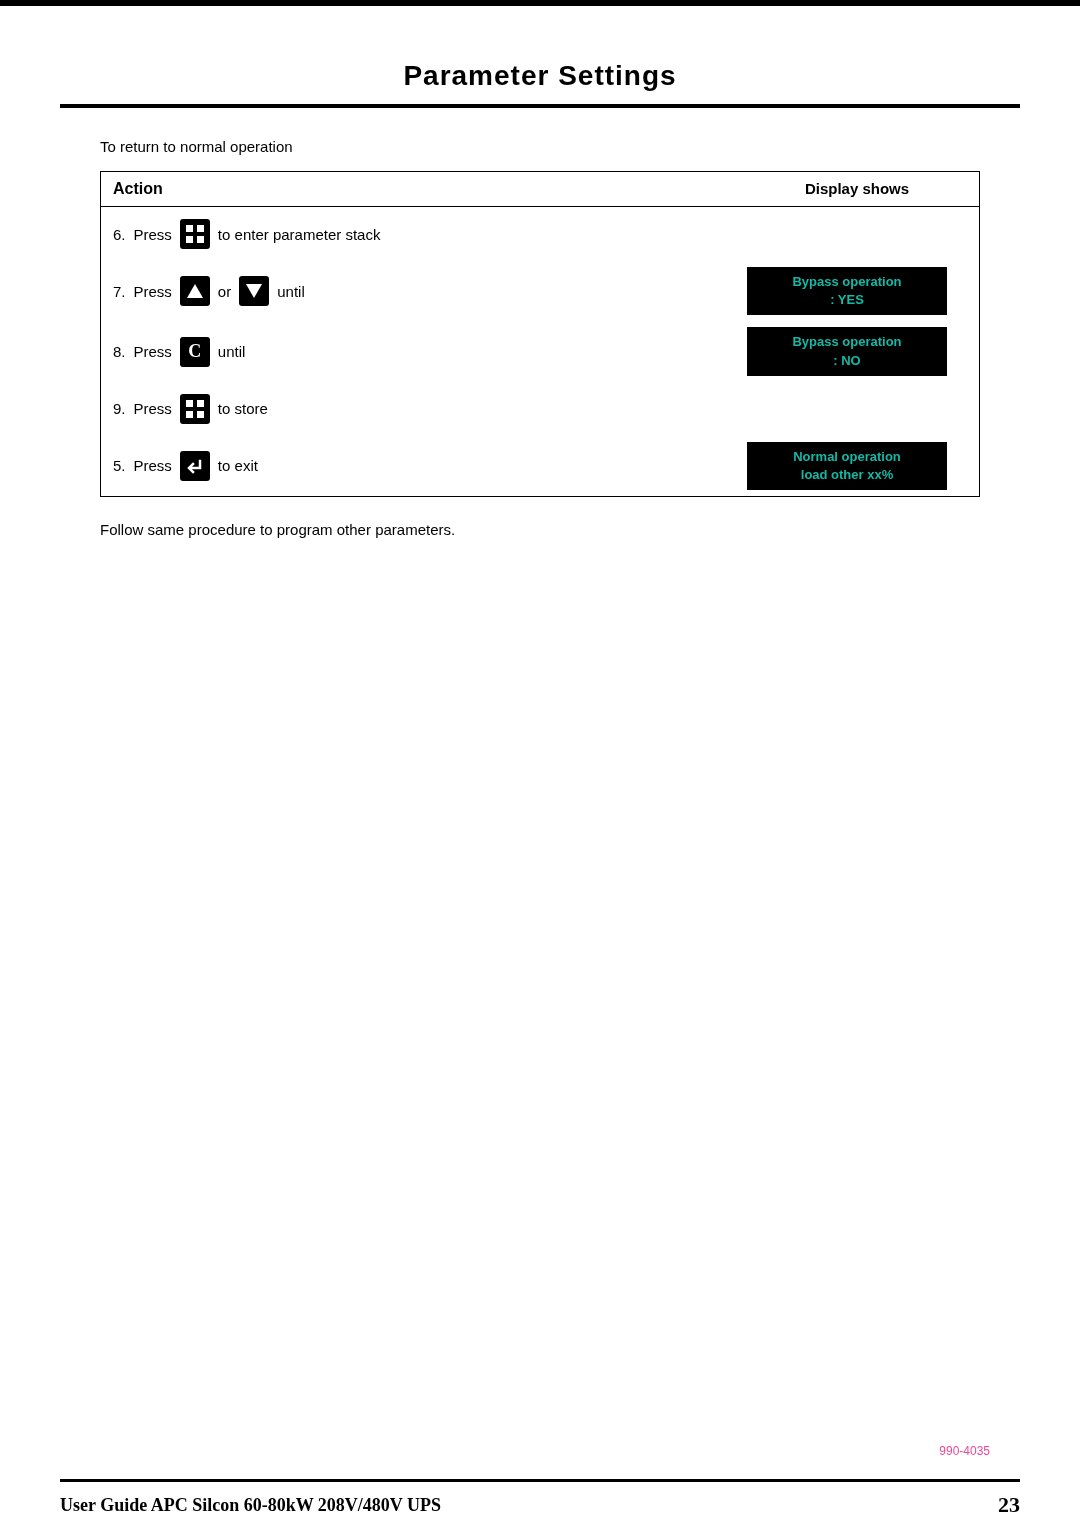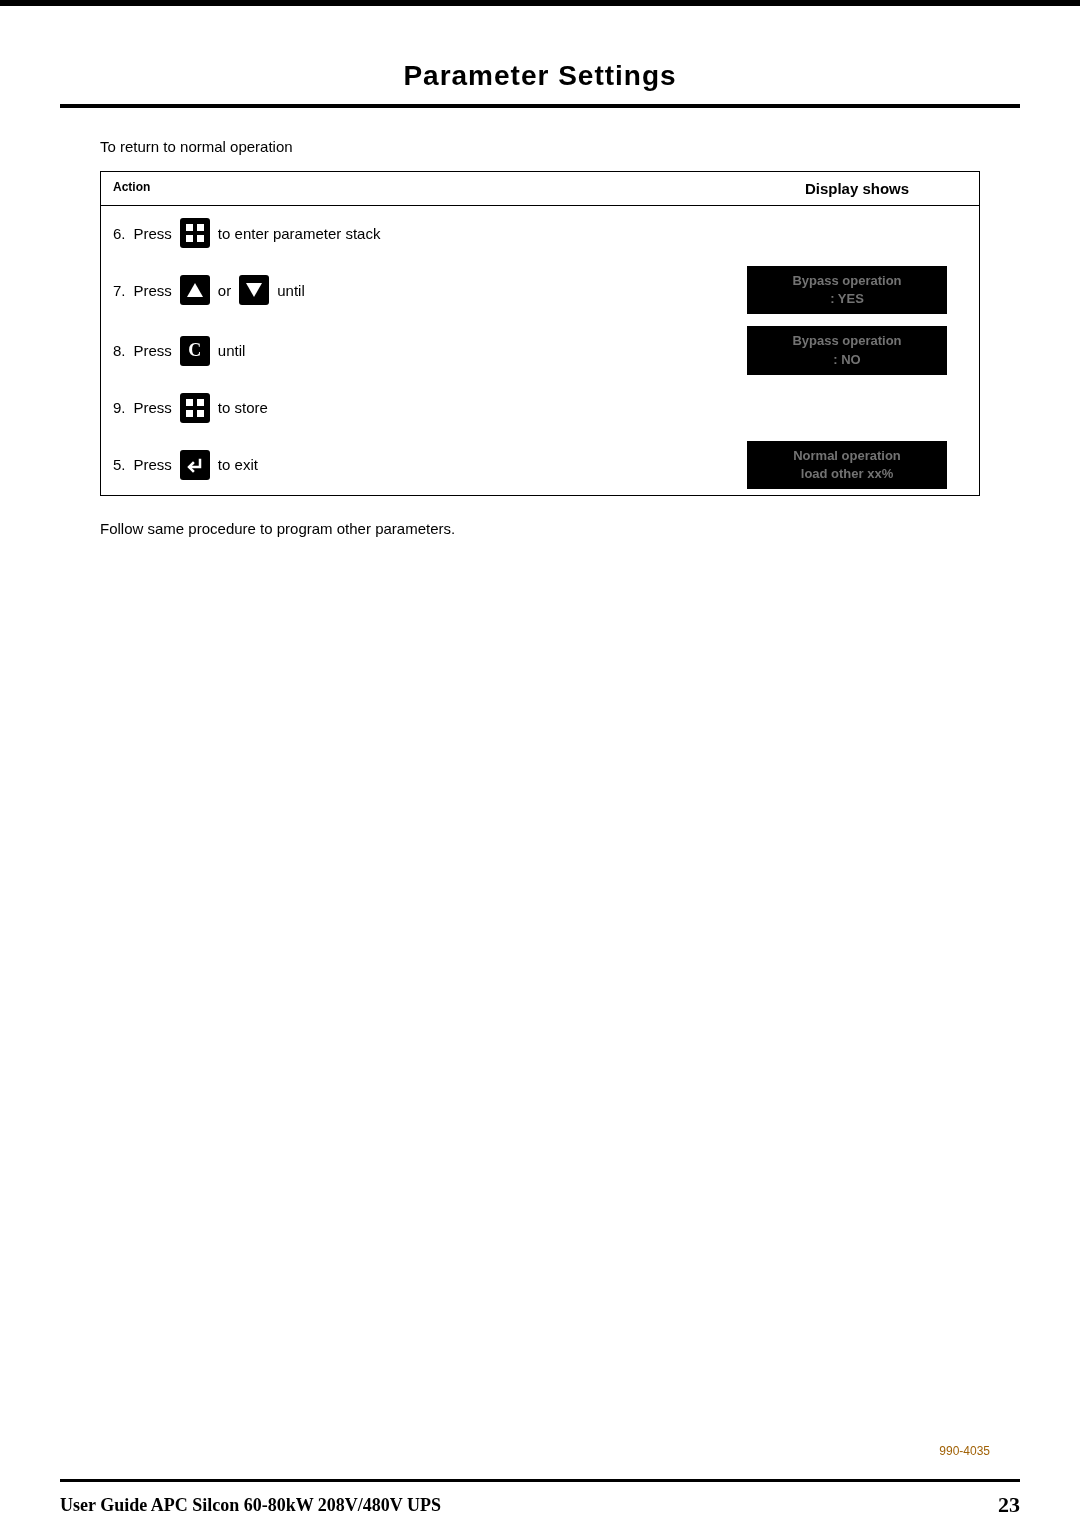--- a/index.html
+++ b/index.html
@@ -57,21 +57,21 @@
     }
 
     .table-header {
       display: flex;
       border-bottom: 1.5px solid #000;
       padding: 8px 12px;
     }
 
     .header-action {
       font-weight: bold;
-      font-size: 12px;
+      font-size: 16px;
       flex: 1;
     }
 
     .header-display {
       font-weight: bold;
       font-size: 15px;
       width: 220px;
       text-align: center;
     }
 
@@ -170,21 +170,21 @@
       justify-content: center;
     }
     .btn-enter svg {
       width: 18px;
       height: 18px;
     }
 
     
     .display-box {
       background: #000;
-      color: #737373;
+      color: #14b8a6;
       font-size: 13px;
       font-weight: bold;
       padding: 6px 0;
       text-align: center;
       line-height: 1.4;
       width: 200px;
     }
 
     .follow-text {
       font-size: 15px;
@@ -221,21 +221,21 @@
     .footer-right {
       font-size: 22px;
       font-weight: bold;
     }
 
     .doc-number {
       position: absolute;
       bottom: 70px;
       right: 90px;
       font-size: 12px;
-      color: #a16207;
+      color: #ec4899;
     }
   </style>
 </head>
 <body>
 
 <div class="top-bar"></div>
 
 <h1 class="page-title">Parameter Settings</h1>
 
 <hr class="title-rule">

